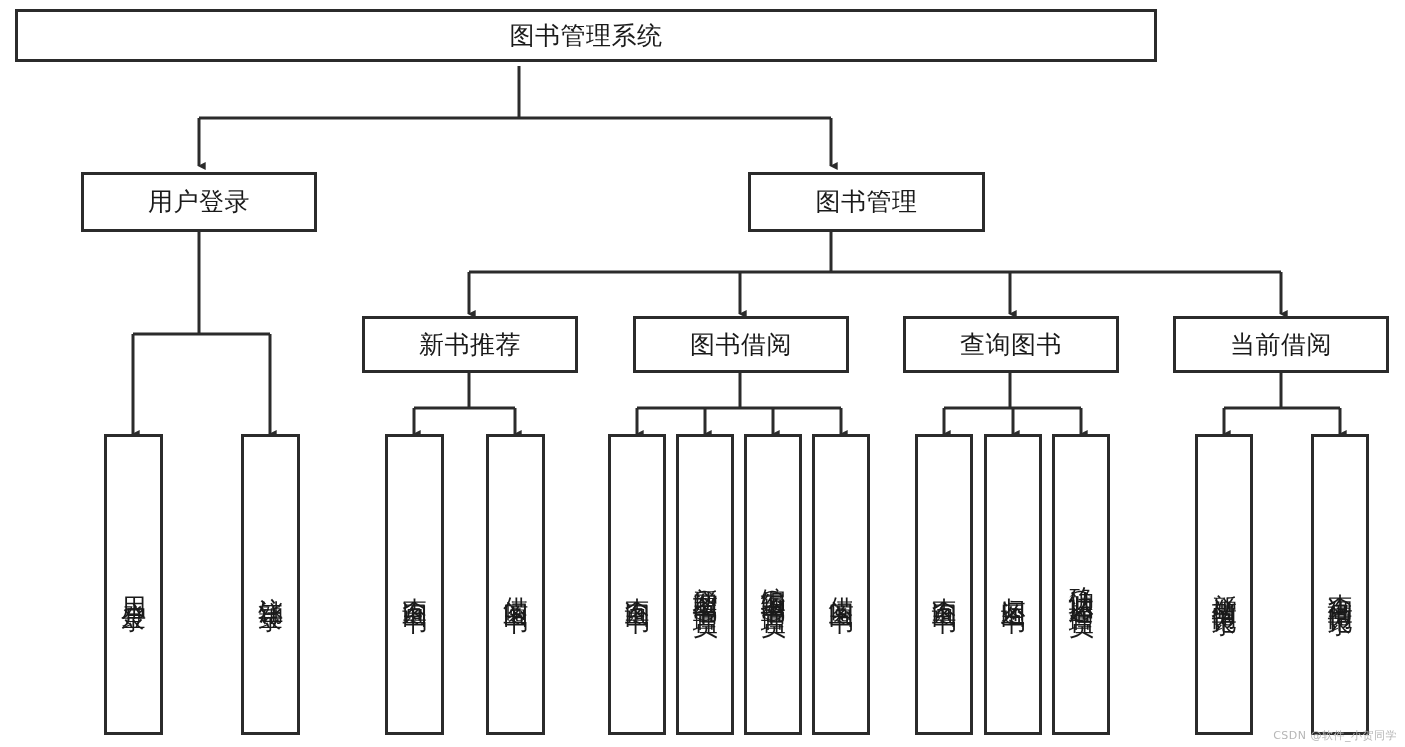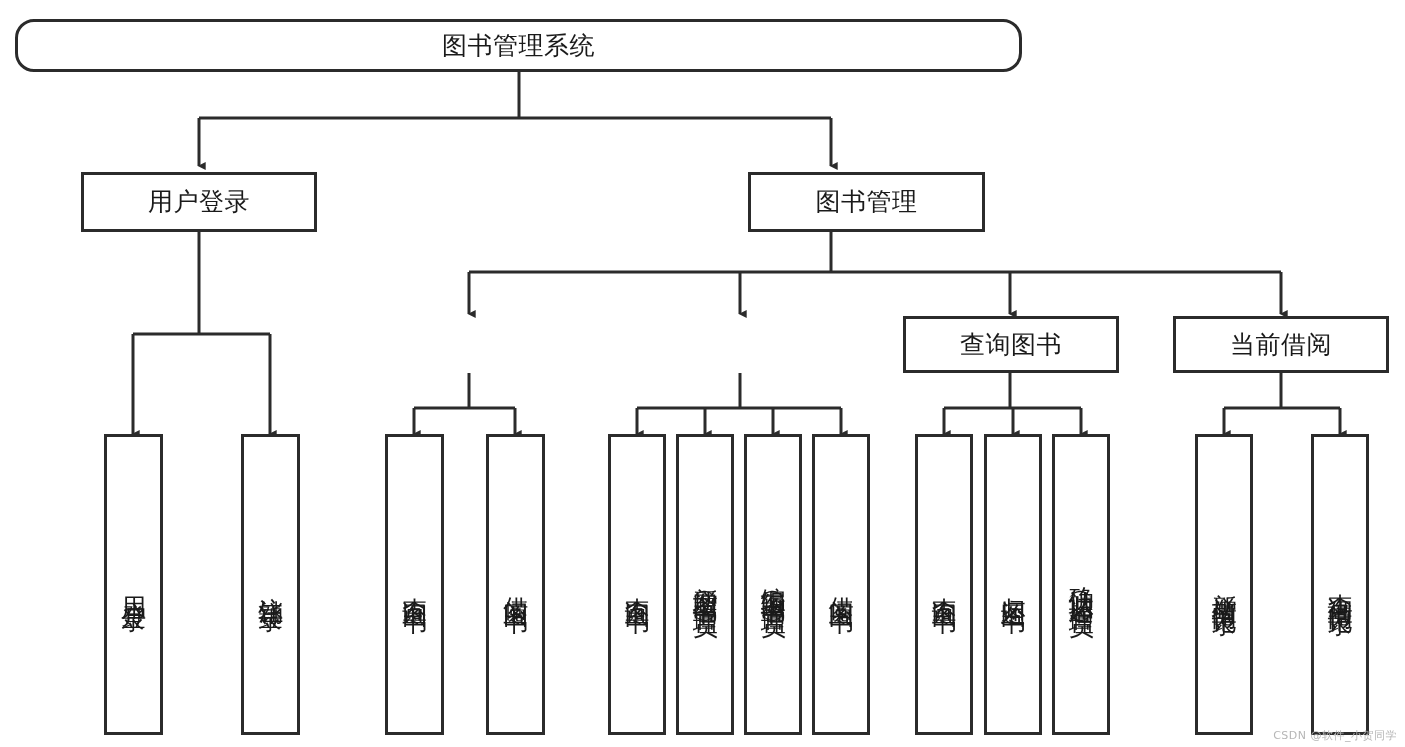--- a/index.html
+++ b/index.html
@@ -120,31 +120,37 @@
       <path d="M 1013 408 L 1013 434" marker-end="url(#arrow)"></path>
       <path d="M 1081 408 L 1081 434" marker-end="url(#arrow)"></path>
 
       <path d="M 1281 373 L 1281 408"></path>
       <path d="M 1224 408 L 1340 408"></path>
       <path d="M 1224 408 L 1224 434" marker-end="url(#arrow)"></path>
       <path d="M 1340 408 L 1340 434" marker-end="url(#arrow)"></path>
     </g>
   </svg>
 
-  <div class="node root horiz" style="left:15px; top:19px; width:1007px; height:53px;border-radius:19px;">
+  <div class="node root horiz" style="left:15px; top:9px; width:1142px; height:53px;">
     <span class="label">图书管理系统</span>
   </div>
 
   <div class="node horiz" style="left:81px; top:172px; width:236px; height:60px;">
     <span class="label">用户登录</span>
   </div>
   <div class="node horiz" style="left:748px; top:172px; width:237px; height:60px;">
     <span class="label">图书管理</span>
   </div>
 
+  <div class="node horiz" style="left:362px; top:316px; width:216px; height:57px;">
+    <span class="label">新书推荐</span>
+  </div>
+  <div class="node horiz" style="left:633px; top:316px; width:216px; height:57px;">
+    <span class="label">图书借阅</span>
+  </div>
   <div class="node horiz" style="left:903px; top:316px; width:216px; height:57px;">
     <span class="label">查询图书</span>
   </div>
   <div class="node horiz" style="left:1173px; top:316px; width:216px; height:57px;">
     <span class="label">当前借阅</span>
   </div>
 
   <div class="node vert" style="left:104px; top:434px; width:59px; height:301px;">
     <span class="label">用户登录</span>
   </div>

